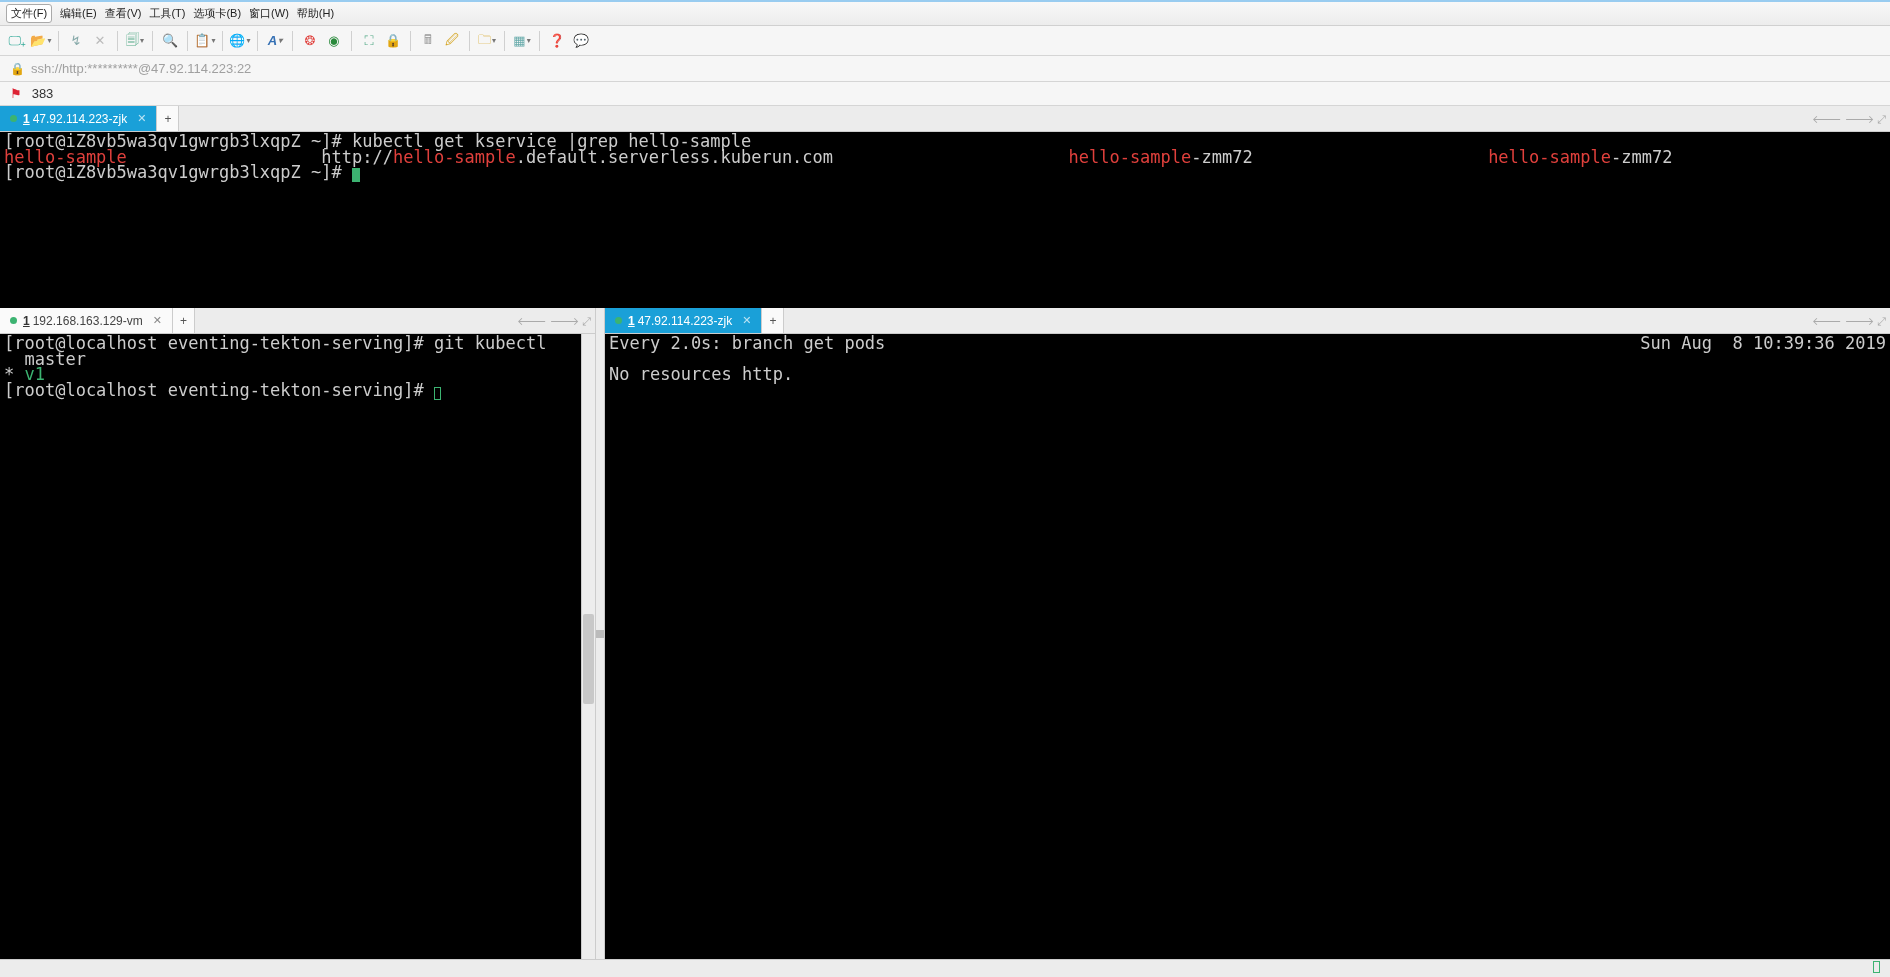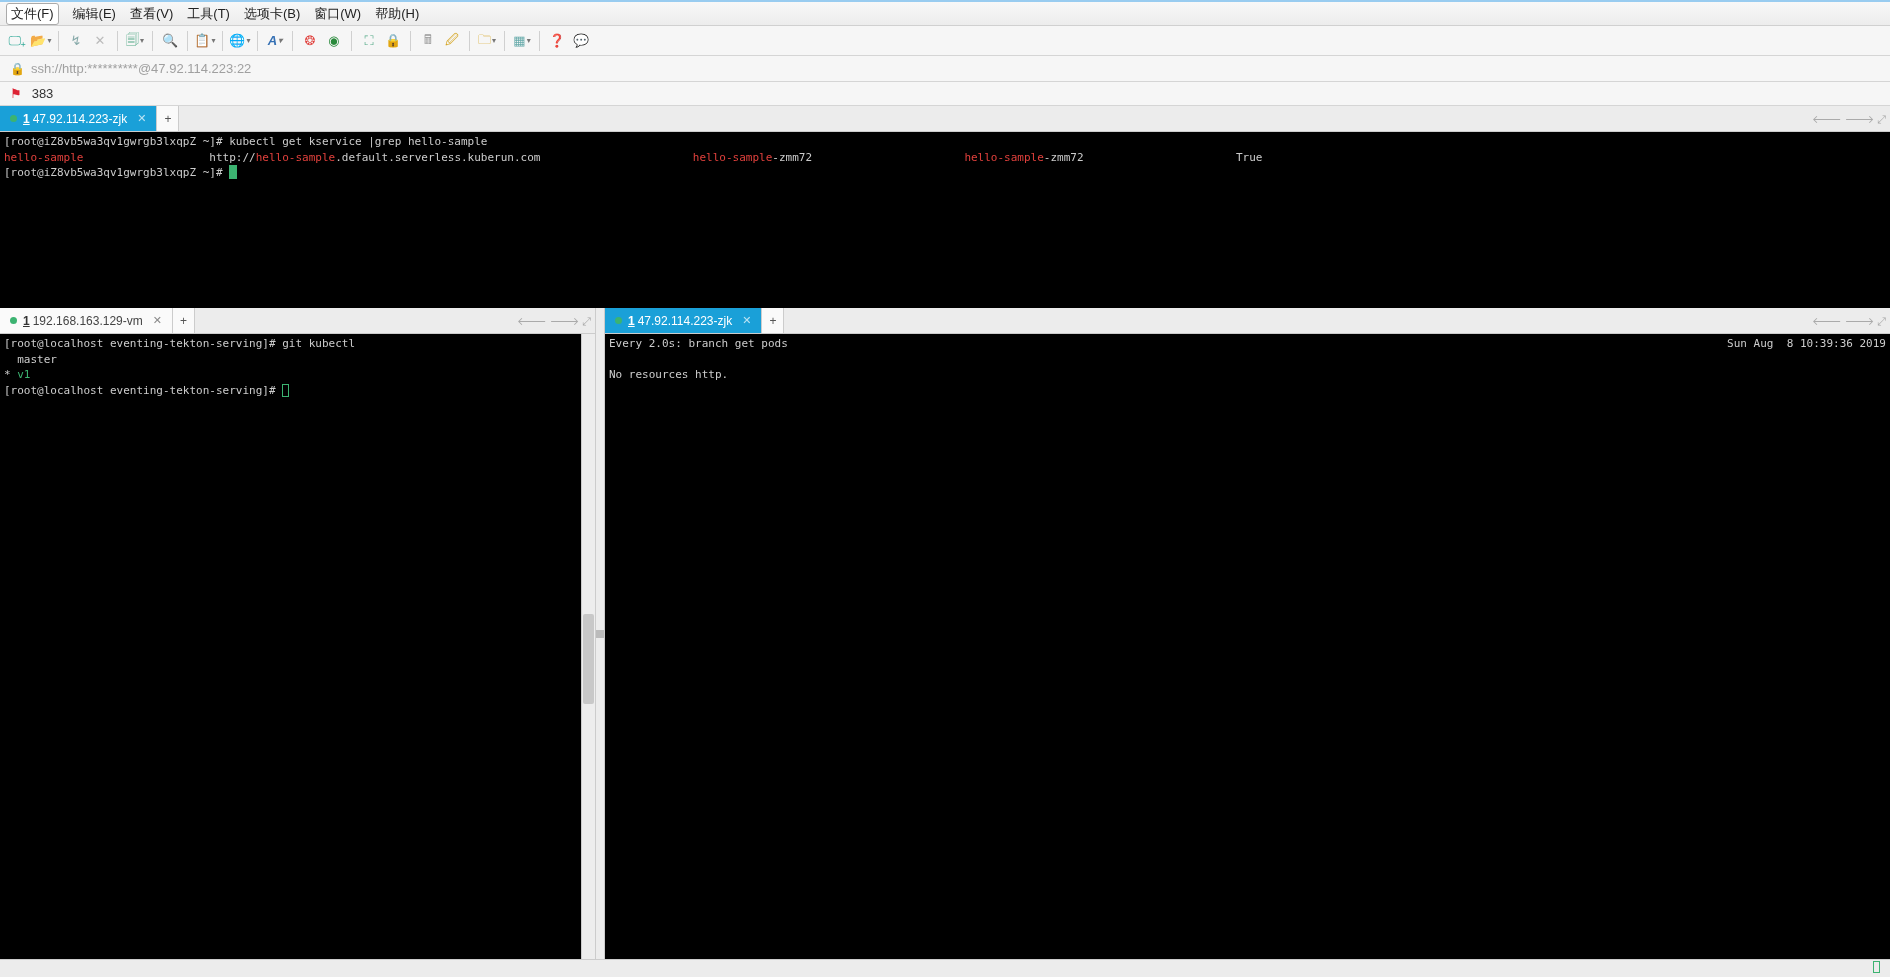--- a/index.html
+++ b/index.html
@@ -12,22 +12,22 @@
   overflow: hidden;
 }
 .menubar {
   height: 26px;
   background: linear-gradient(#f8f8f8, #ececec);
   border-top: 2px solid #99ccf0;
   border-bottom: 1px solid #d0d0d0;
   padding: 0 6px;
   display: flex;
   align-items: center;
-  gap: 14px;
-  font-size: 13px;
+  gap: 8px;
+  font-size: 11px;
   color: #222;
 }
 .menubar .menu-item { cursor: pointer; }
 .menubar .menu-item:first-child {
   border: 1px solid #aaa;
   padding: 1px 4px;
   border-radius: 3px;
   background: #fff;
 }
 
@@ -145,21 +145,21 @@
   border-right: 1px solid #ccc;
   cursor: pointer;
   background: #fafafa;
 }
 
 .terminal {
   flex: 1;
   background: #000;
   color: #ccc;
   font-family: "DejaVu Sans Mono", "Consolas", monospace;
-  font-size: 11px;
+  font-size: 17px;
   line-height: 15.5px;
   padding: 2px 4px;
   white-space: pre;
   overflow: hidden;
   position: relative;
 }
 .term-red { color: #e0403c; }
 .term-green { color: #3cb371; }
 .term-gray { color: #ccc; }
 .cursor-block {

